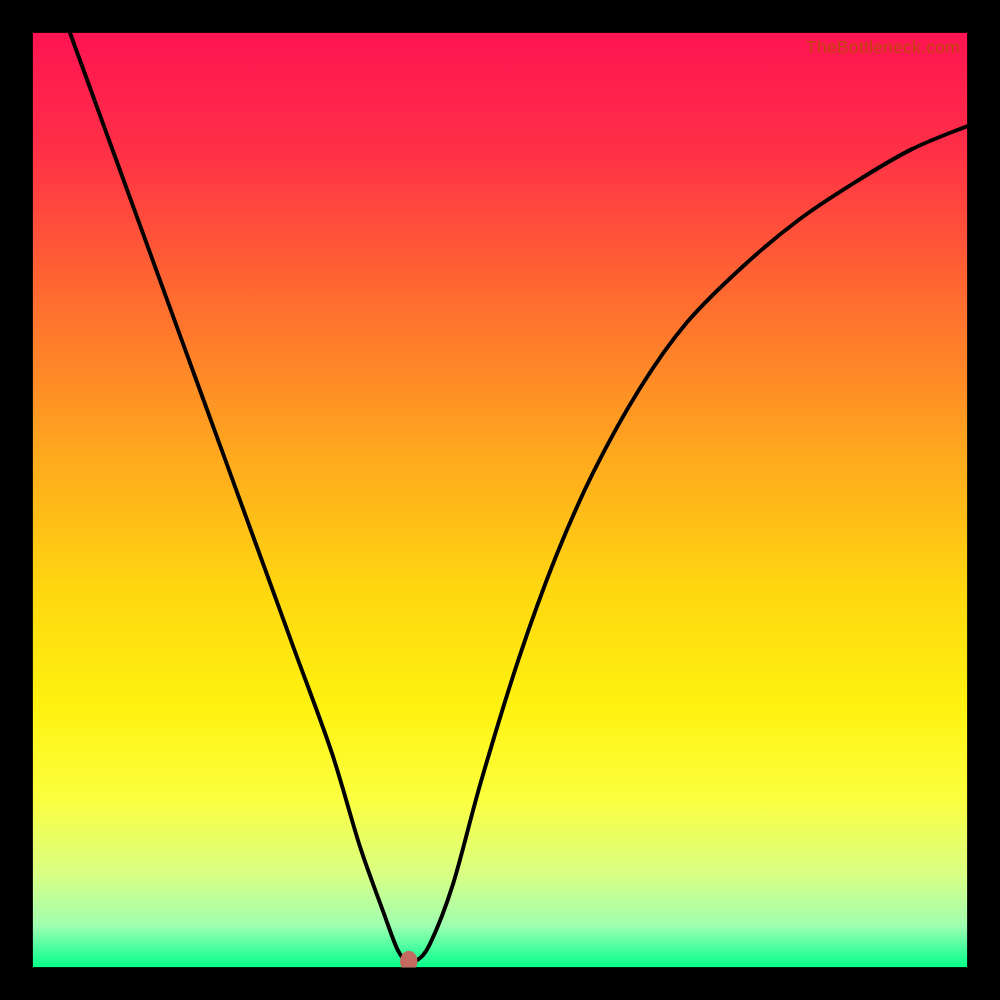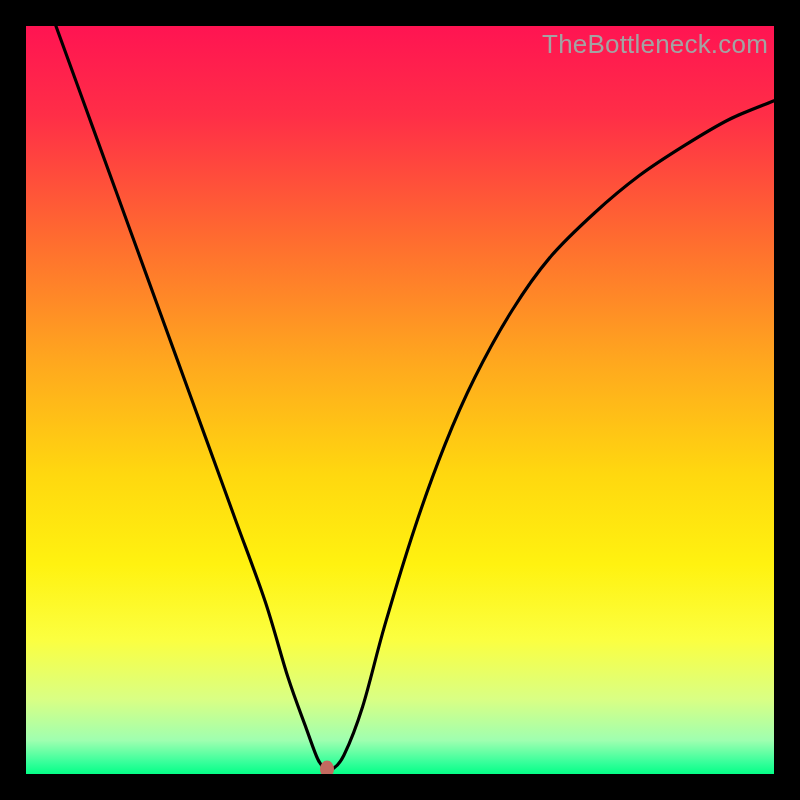--- a/index.html
+++ b/index.html
@@ -20,23 +20,23 @@
   }
   .gradient-bg {
     position: absolute;
     left: 0; top: 0; width: 100%; height: 100%;
   }
   .watermark {
     position: absolute;
     top: 3px;
     right: 6px;
     font-family: Arial, Helvetica, sans-serif;
-    font-size: 26px;
+    font-size: 14px;
     font-weight: 500;
-    color: #a3a3a3;
+    color: #c2410c;
     letter-spacing: 0.2px;
   }
   svg.curve {
     position: absolute;
     left: 0; top: 0;
     width: 100%; height: 100%;
     overflow: visible;
   }
   .marker {
     position: absolute;

